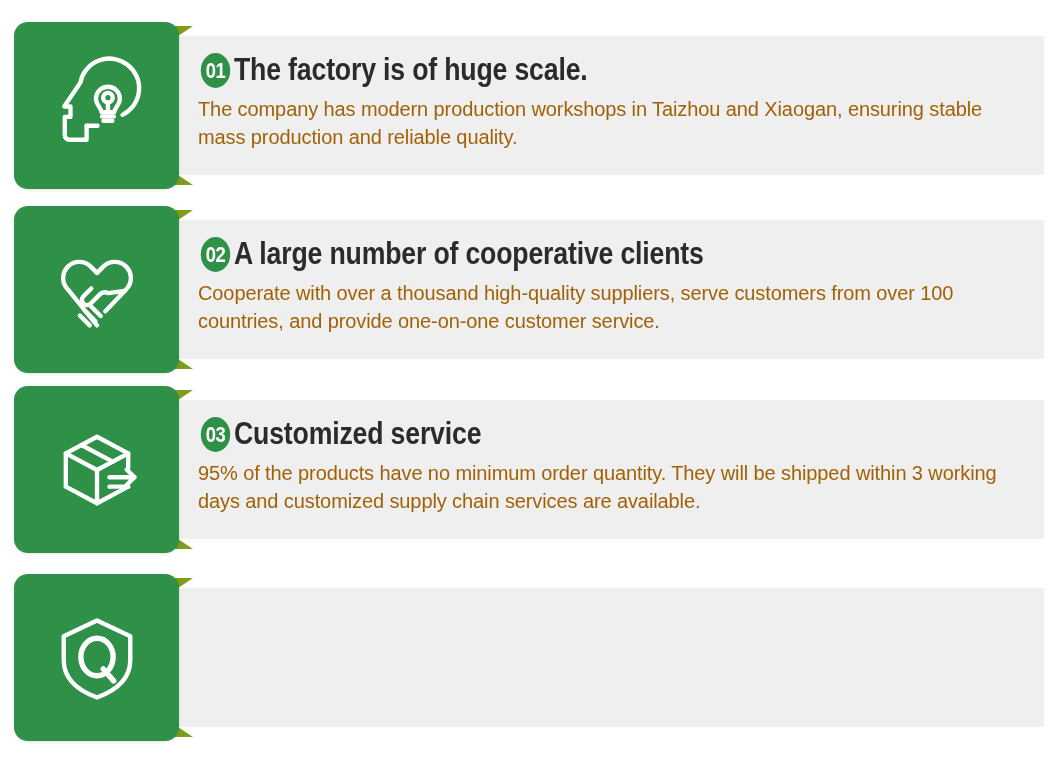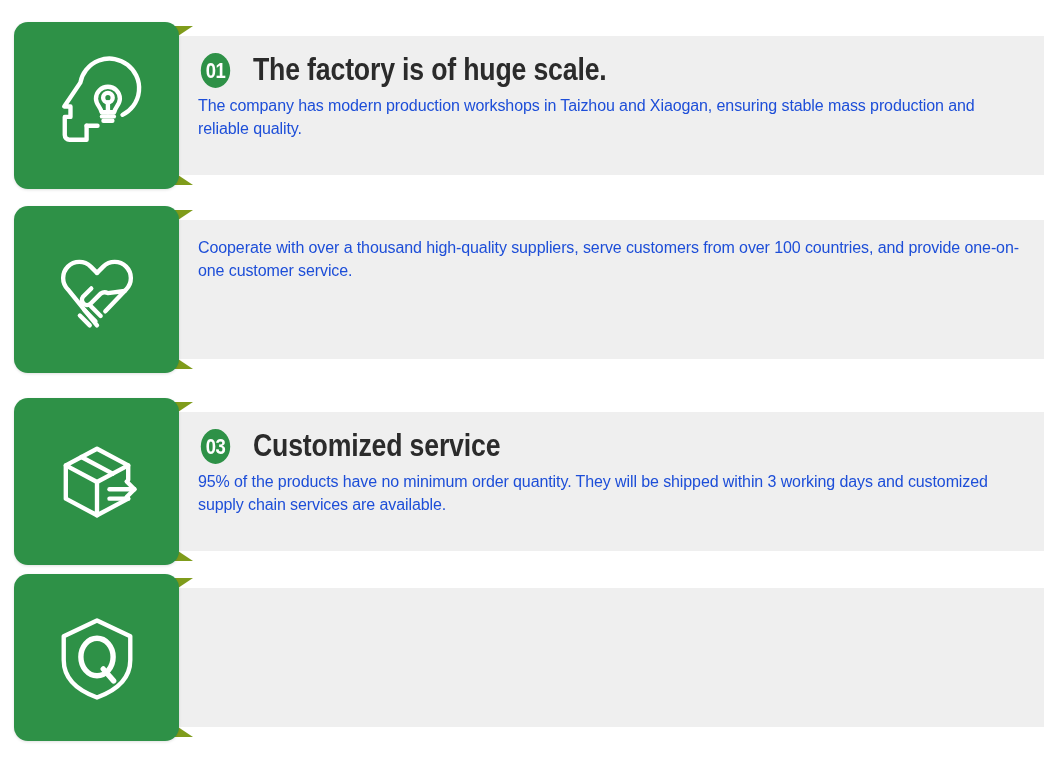--- a/index.html
+++ b/index.html
@@ -78,21 +78,21 @@
     height: 139px;
     background: #efefef;
     z-index: 2;
     box-sizing: border-box;
     padding: 17px 24px 0 30px;
   }
 
   .heading-row {
     display: flex;
     align-items: center;
-    gap: 20px;
+    gap: 1px;
     margin: 0 0 7px 0;
   }
 
   .num-badge {
     flex: 0 0 auto;
     width: 35px;
     height: 35px;
     border-radius: 50%;
     background: #2e9147;
     color: #ffffff;
@@ -114,22 +114,22 @@
     letter-spacing: -0.2px;
     transform: scaleX(0.86);
     transform-origin: left center;
     white-space: nowrap;
     margin: 0;
     line-height: 1.05;
   }
 
   .feature-desc {
     font-family: "Liberation Sans", sans-serif;
-    font-size: 16px;
-    color: #1d4ed8;
+    font-size: 20px;
+    color: #a16207;
     line-height: 1.42;
     margin: 0;
     max-width: 840px;
     letter-spacing: -0.1px;
   }
 </style>
 </head>
 <body>
 
 <div id="features">
@@ -179,25 +179,29 @@
         <path d="M44.5 48.5 L36.5 56.5 A5.0 5.0 0 0 0 43.5 63.5 L53.5 53.5
                  A7 7 0 0 1 60.5 53.0 L76.5 51.0"></path>
 
         <path d="M43.0 64.5 L53.5 75.0"></path>
         <path d="M38.0 69.5 L48.5 80.0"></path>
         <path d="M33.5 74.5 L43.0 84.0"></path>
       </svg>
     </div>
 
     <div class="text-panel">
+      <div class="heading-row">
+        <span class="num-badge">02</span>
+        <h2 class="feature-title">A large number of cooperative clients</h2>
+      </div>
       <p class="feature-desc">Cooperate with over a thousand high-quality suppliers, serve customers from over 100 countries, and provide one-on-one customer service.</p>
     </div>
   </div>
 
-  <div class="feature-card" style="top:398px;">
+  <div class="feature-card" style="top:386px;">
     <div class="fold fold-top"></div>
     <div class="fold fold-bottom"></div>
 
     <div class="icon-tile">
       <svg viewBox="0 0 100 100" fill="none" stroke="#ffffff" stroke-width="4.2" stroke-linecap="round" stroke-linejoin="round">
 
         <path d="M50.0 18.0 L80.0 34.0 L50.0 50.0 L20.0 34.0 Z"></path>
 
         <path d="M20.0 34.0 L20.0 66.0 L50.0 82.0 L50.0 50.0"></path>
 

